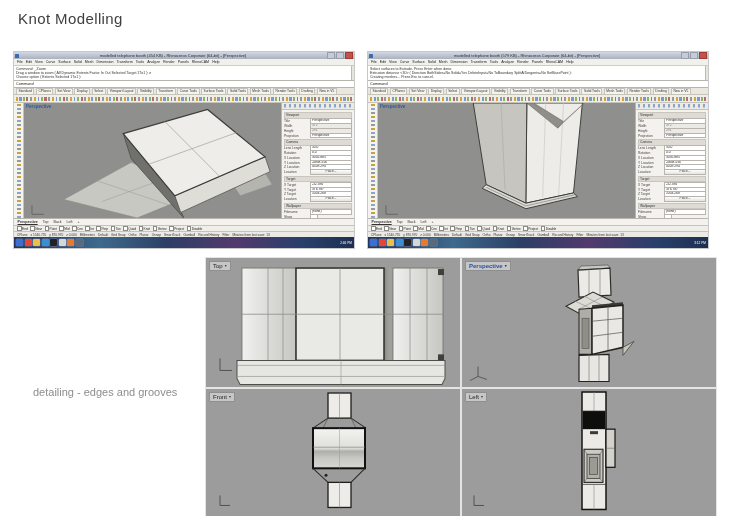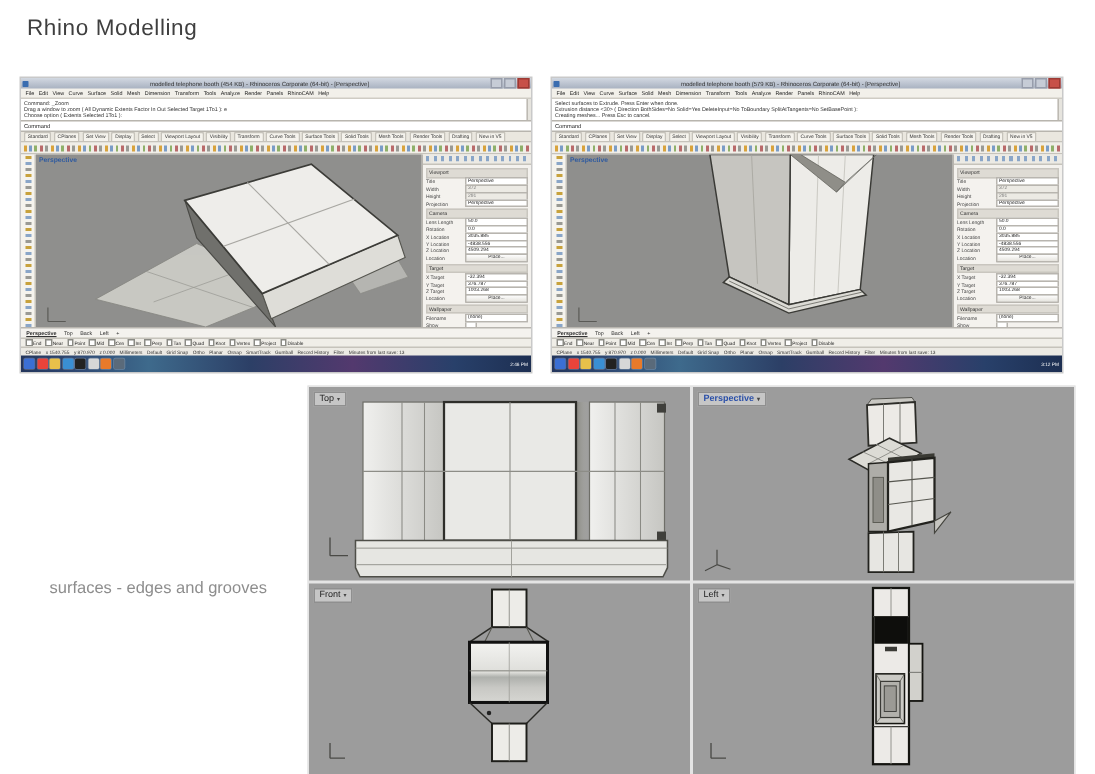--- a/index.html
+++ b/index.html
@@ -83,22 +83,22 @@
   .qcell{position:relative;background:#9c9c9c;overflow:hidden}
   .qcell svg{position:absolute;left:0;top:0;width:100%;height:100%}
   .qchip{position:absolute;left:3px;top:3px;background:#c6c6c6;border:0.5px solid #8f8f8f;font-size:6px;line-height:8px;
          padding:0 3px;color:#1c1c1c;z-index:2;display:flex;align-items:center;gap:2px}
   .qchip::after{content:"▾";font-size:4px;color:#444}
   .qchip.active{color:#2a4fa8;font-weight:bold}
 </style>
 </head>
 <body>
 
-<div class="page-title">Rhino Modelling</div>
-<div class="caption">surfaces - edges and grooves</div>
+<div class="page-title">Knot Modelling</div>
+<div class="caption">detailing - edges and grooves</div>
 
 <div class="rwin" id="win0">
   <div class="titlebar">
     <span class="app-icon"></span>
     <span class="title">modelled telephone booth (454 KB) - Rhinoceros Corporate (64-bit) - [Perspective]</span>
     <span class="winbtns">
       <span class="winbtn"></span>
       <span class="winbtn"></span>
       <span class="winbtn close"></span>
     </span>

